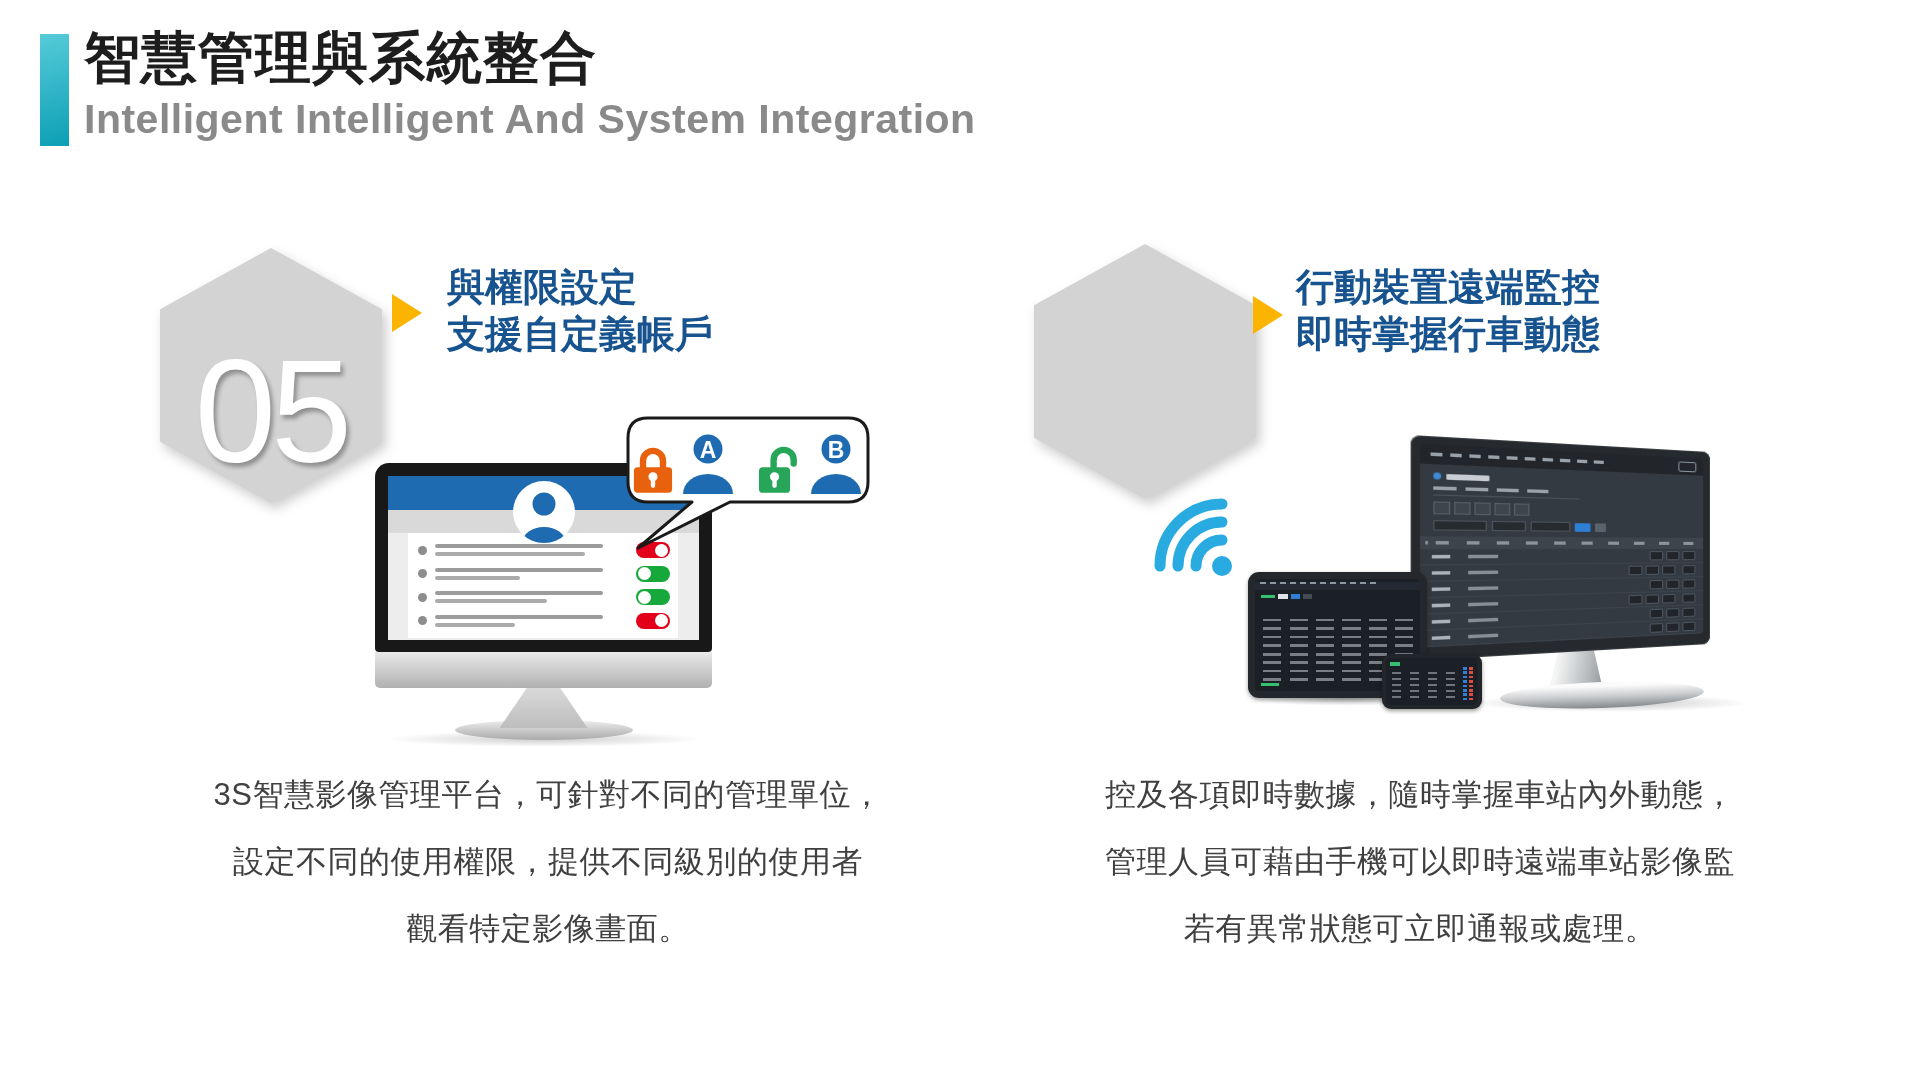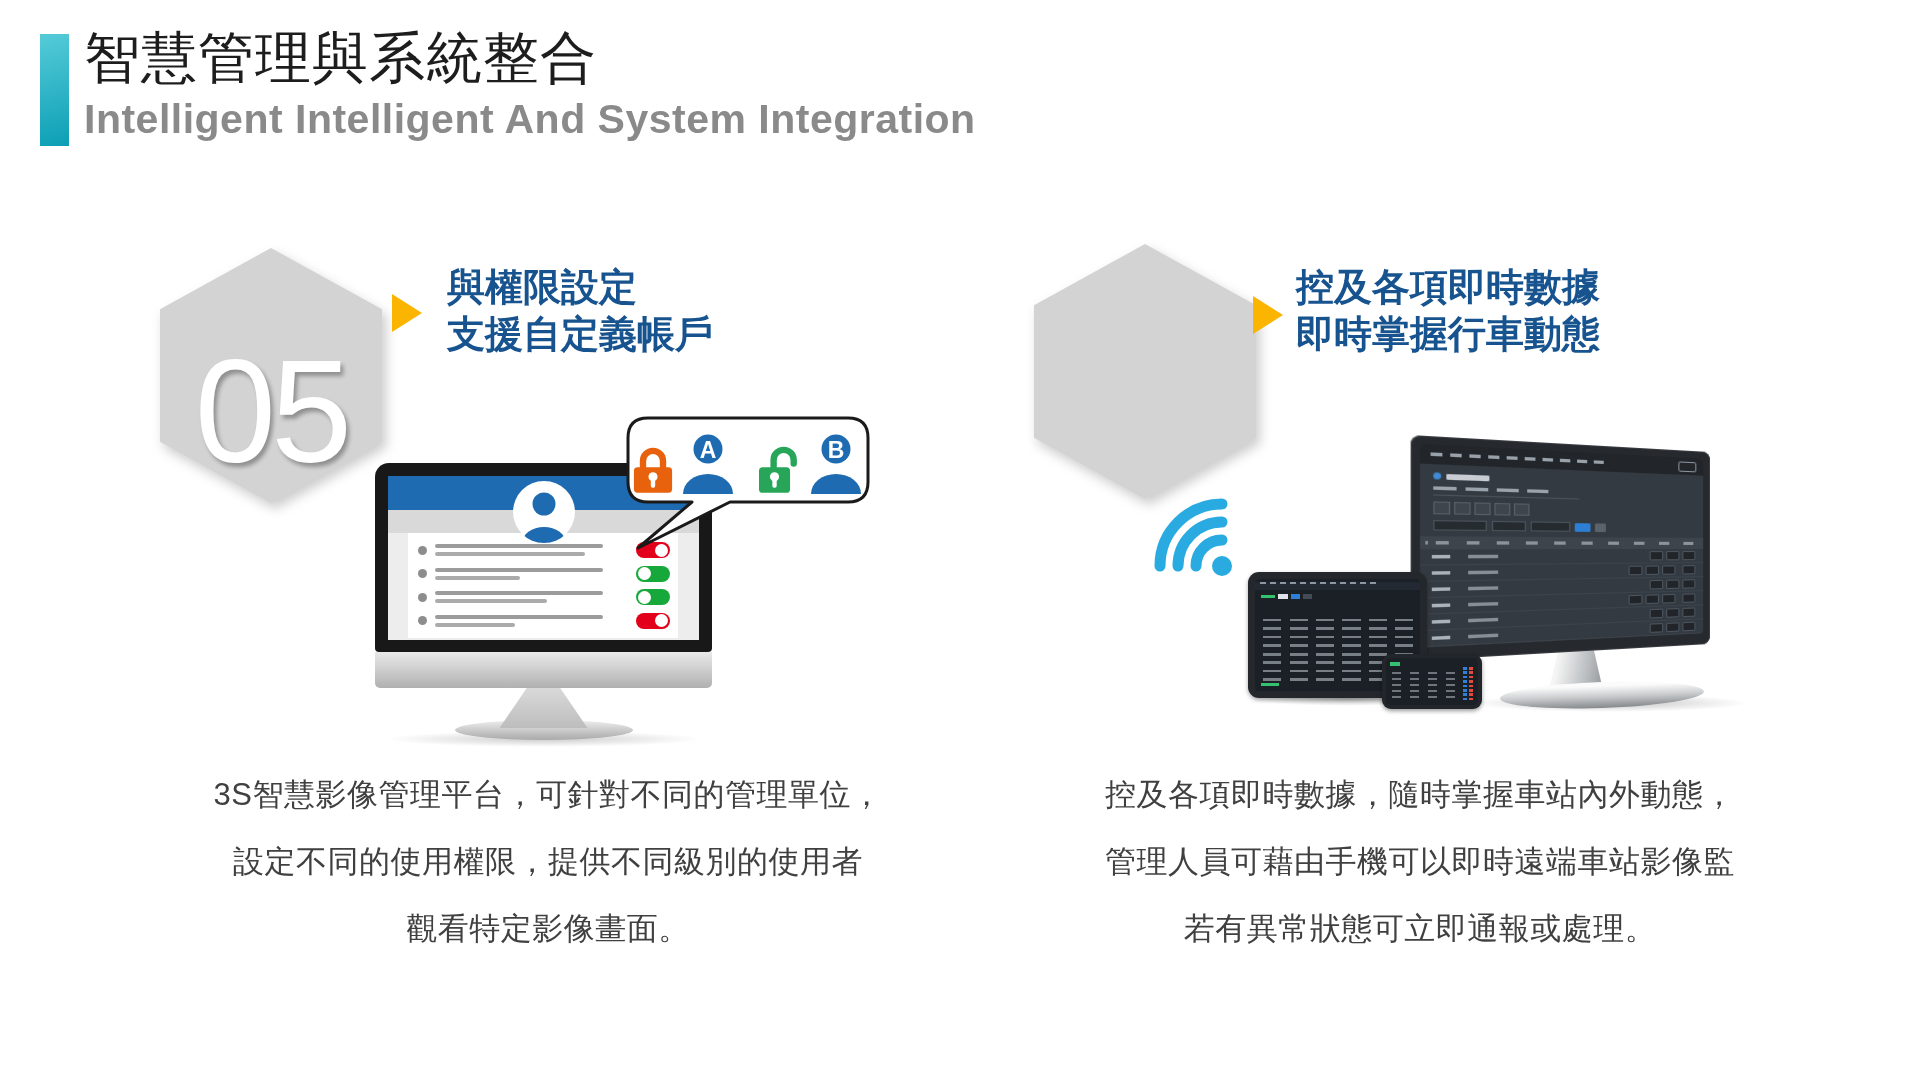--- a/index.html
+++ b/index.html
@@ -3,21 +3,21 @@
 <meta charset="utf-8">
 <style>
   html,body{margin:0;padding:0;background:#ffffff;}
   body{font-family:"Liberation Sans","DejaVu Sans",sans-serif;}
   .stage{position:relative;width:1920px;height:1080px;background:#fff;overflow:hidden;}
   .abs{position:absolute;}
 
   
   .accent-bar{left:40px;top:34px;width:29px;height:112px;
     background:linear-gradient(165deg,var(--accent-teal-top,#55cbd8),var(--accent-teal-bottom,#0c9fb5));}
-  .page-title{left:84px;top:26px;font-size:56px;font-weight:400;color:var(--title-black,#1d1d1d);
+  .page-title{left:84px;top:26px;font-size:56px;font-weight:700;color:var(--title-black,#1d1d1d);
     letter-spacing:1px;line-height:1.15;margin:0;}
   .page-subtitle{left:84px;top:96px;font-size:41px;font-weight:700;color:var(--subtitle-gray,#8a8a8a);
     letter-spacing:0.5px;margin:0;}
 
   
   .hex-wrap{width:222px;height:255px;filter:drop-shadow(4px 6px 6px rgba(0,0,0,.20));}
   .hex{position:absolute;inset:0;background:var(--hexagon-gray,#d3d3d3);
     clip-path:polygon(50% 0%,100% 24%,100% 76%,50% 100%,0% 76%,0% 24%);}
   .hex-number{position:absolute;left:0;right:0;bottom:18px;text-align:center;
     font-size:146px;line-height:1;font-weight:400;color:#ffffff;letter-spacing:-5px;
@@ -259,21 +259,21 @@
     <div class="desc-line">3S智慧影像管理平台，可針對不同的管理單位，</div>
     <div class="desc-line">設定不同的使用權限，提供不同級別的使用者</div>
     <div class="desc-line">觀看特定影像畫面。</div>
   </div>
 
   <div class="abs hex-wrap" style="left:1034px;top:244px;">
     <div class="hex"></div>
   </div>
   <div class="abs bullet-arrow" style="left:1253px;top:296px;"></div>
   <div class="abs sec-heading" style="left:1296px;top:264px;">
-    <div>控及各項即時數據</div>
+    <div>行動裝置遠端監控</div>
     <div>即時掌握行車動態</div>
   </div>
 
   <svg class="abs wifi-svg" width="84" height="84" viewBox="0 0 84 84">
     <g stroke="var(--wifi-cyan,#29abe2)" stroke-width="11" fill="none" stroke-linecap="round">
       <path d="M44,70 A26,26 0 0 1 70,44"></path>
       <path d="M26,70 A44,44 0 0 1 70,26"></path>
       <path d="M8,70 A62,62 0 0 1 70,8"></path>
     </g>
     <circle cx="70" cy="70" r="10" fill="var(--wifi-cyan,#29abe2)"></circle>

